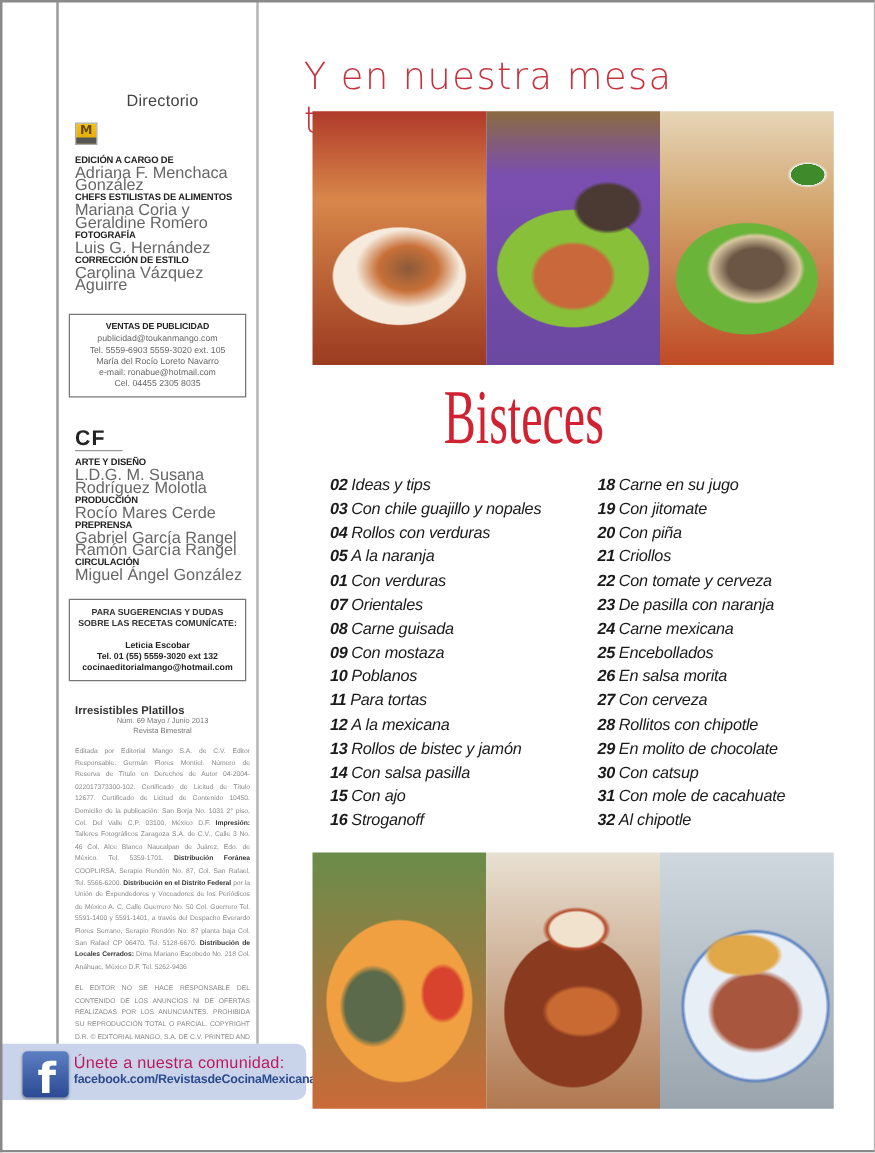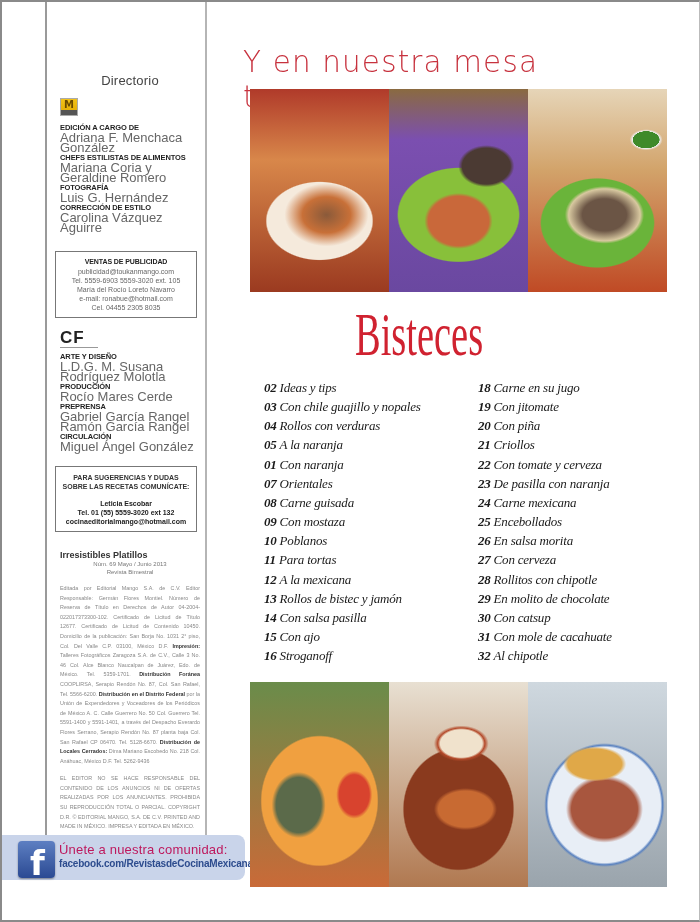--- a/index.html
+++ b/index.html
@@ -13,21 +13,21 @@
   .dir { position: absolute; left: 60px; top: 76px; width: 140px; color: #555; font-size: 8px; line-height: 10px; }
   .dir-title { text-align: center; font-size: 13px; color: #444; margin-bottom: 12px; letter-spacing: 0.2px; }
   .logo-m { width: 18px; height: 18px; background: linear-gradient(#f2c21a, #e0a800); position: relative; margin-bottom: 7px; border: 1px solid #aaa; }
   .logo-m::after { content: ""; position: absolute; left: 0; right: 0; bottom: 0; height: 5px; background: #555; }
   .logo-m span { position: absolute; left: 3px; top: 1px; font-size: 10px; font-weight: bold; color: #6a4a00; font-family: "DejaVu Sans", sans-serif; }
   .h { font-weight: bold; color: #222; font-size: 7.5px; text-transform: uppercase; letter-spacing: -0.1px; }
   .v { color: #666; font-size: 13px; }
   .box { border: 1px solid #777; padding: 5px 4px; text-align: center; margin-top: 18px; width: 142px; margin-left: -5px; }
   .box .h { font-size: 7px; }
   .box .v { font-size: 7px; line-height: 9px; }
-  .cf { font-size: 17px; font-weight: bold; color: #222; margin-top: 12px; letter-spacing: 1px; line-height: 16px; }
+  .cf { font-size: 17px; font-weight: bold; color: #222; margin-top: 25px; letter-spacing: 1px; line-height: 16px; }
   .cf-sub { height: 1px; width: 38px; background: #999; margin: 1px 0 4px 0; }
   .box2 { border: 1px solid #777; padding: 6px 4px 5px; text-align: center; margin-top: 14px; width: 142px; margin-left: -5px; }
   .box2 .q { font-size: 7px; font-weight: bold; color: #333; line-height: 9px; }
   .box2 .c { font-size: 7px; font-weight: bold; color: #222; line-height: 9px; }
   .mag-title { font-weight: bold; font-size: 9px; color: #333; margin-top: 18px; font-family: "Liberation Sans", sans-serif; }
   .mag-sub { text-align: center; font-size: 6px; color: #777; line-height: 8px; }
   .legal { font-size: 5.4px; color: #888; line-height: 9.6px; text-align: justify; margin-top: 8px; }
   .legal b { color: #333; }
   .disclaimer { font-size: 5.4px; color: #888; line-height: 9.6px; text-align: justify; margin-top: 8px; text-transform: uppercase; }
 
@@ -49,21 +49,21 @@
   .t3 { background: radial-gradient(ellipse 55px 40px at 55% 62%, #6b5545 40%, #d8c8a0 65%, transparent 72%), radial-gradient(ellipse 70px 55px at 50% 66%, #6ab43a 80%, transparent 82%), radial-gradient(ellipse 22px 14px at 85% 25%, #3f8a2a 60%, #eee 62%, transparent 75%), linear-gradient(#e6d5b8 0%, #d2a36a 40%, #c04a25 100%); }
   .b1 { background: radial-gradient(ellipse 45px 55px at 35% 60%, #5b6a4a 50%, transparent 60%), radial-gradient(ellipse 30px 40px at 75% 55%, #d8432e 50%, transparent 60%), radial-gradient(ellipse 72px 80px at 50% 58%, #f0a040 80%, transparent 82%), linear-gradient(#6a8c4a, #c96a38); }
   .b2 { background: radial-gradient(ellipse 38px 25px at 52% 30%, #f0e2cc 55%, #b44a2a 62%, transparent 72%), radial-gradient(ellipse 45px 30px at 55% 62%, #c86a32 60%, transparent 70%), radial-gradient(ellipse 68px 75px at 50% 62%, #8a3a1e 80%, transparent 82%), linear-gradient(#e8e0d2, #b07850); }
   .b3 { background: radial-gradient(ellipse 45px 25px at 48% 40%, #e0a848 60%, transparent 70%), radial-gradient(ellipse 55px 48px at 55% 62%, #a8563e 60%, transparent 70%), radial-gradient(ellipse 70px 72px at 55% 60%, #e8eef6 80%, #5a82c0 83%, transparent 86%), linear-gradient(#cfd8df, #9aa4ac); }
 
   .title { position: absolute; left: 355px; top: 298px; font-size: 62px; color: #d02230; font-family: "Liberation Serif", serif; transform: scaleX(0.62); transform-origin: left top; letter-spacing: 0px; line-height: 72px; }
 
   .toc { position: absolute; top: 378px; width: 200px; }
   .toc.c1 { left: 264px; }
   .toc.c2 { left: 478px; }
-  .toc-item { font-size: 13px; line-height: 19.15px; color: #1a1a1a; font-style: italic; white-space: nowrap; letter-spacing: -0.2px; font-family: Liberation Serif, serif; }
+  .toc-item { font-size: 13px; line-height: 19.15px; color: #1a1a1a; font-style: italic; white-space: nowrap; letter-spacing: -0.2px; }
   .toc-item .num { font-weight: bold; margin-right: 3px; }
 </style>
 </head>
 <body>
 
 <div class="rule l"></div>
 <div class="rule r"></div>
 
 <div class="dir">
   <div class="dir-title">Directorio</div>
@@ -139,21 +139,21 @@
   <div class="photo t3"></div>
 </div>
 
 <div class="title">Bisteces</div>
 
 <div class="toc c1">
   <div class="toc-item"><span class="num">02</span><span>Ideas y tips</span></div>
   <div class="toc-item"><span class="num">03</span><span>Con chile guajillo y nopales</span></div>
   <div class="toc-item"><span class="num">04</span><span>Rollos con verduras</span></div>
   <div class="toc-item"><span class="num">05</span><span>A la naranja</span></div>
-  <div class="toc-item"><span class="num">01</span><span>Con naranja</span></div>
+  <div class="toc-item"><span class="num">01</span><span>Con verduras</span></div>
   <div class="toc-item"><span class="num">07</span><span>Orientales</span></div>
   <div class="toc-item"><span class="num">08</span><span>Carne guisada</span></div>
   <div class="toc-item"><span class="num">09</span><span>Con mostaza</span></div>
   <div class="toc-item"><span class="num">10</span><span>Poblanos</span></div>
   <div class="toc-item"><span class="num">11</span><span>Para tortas</span></div>
   <div class="toc-item"><span class="num">12</span><span>A la mexicana</span></div>
   <div class="toc-item"><span class="num">13</span><span>Rollos de bistec y jamón</span></div>
   <div class="toc-item"><span class="num">14</span><span>Con salsa pasilla</span></div>
   <div class="toc-item"><span class="num">15</span><span>Con ajo</span></div>
   <div class="toc-item"><span class="num">16</span><span>Stroganoff</span></div>

